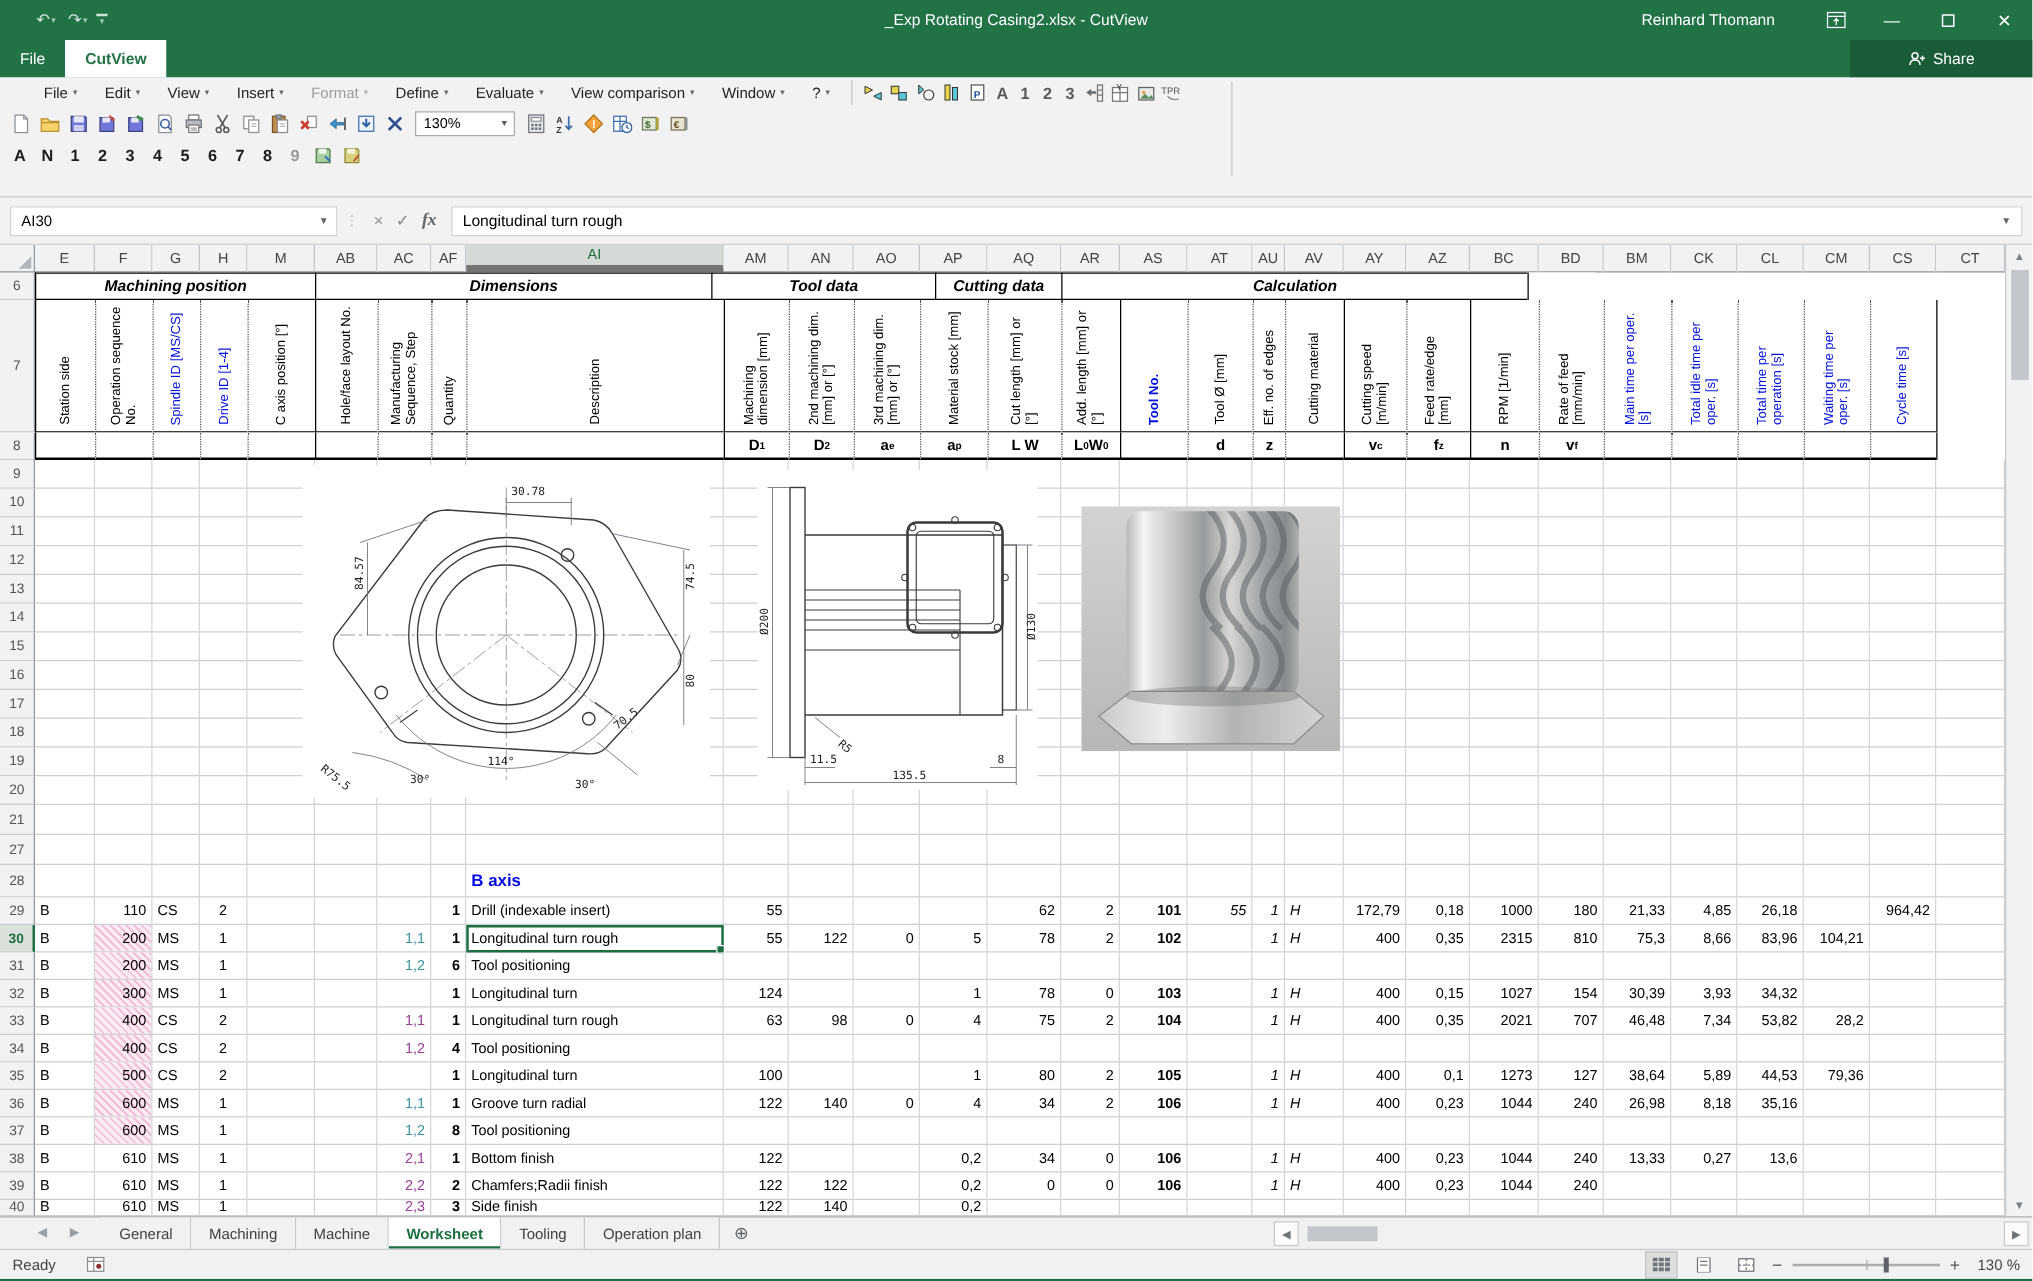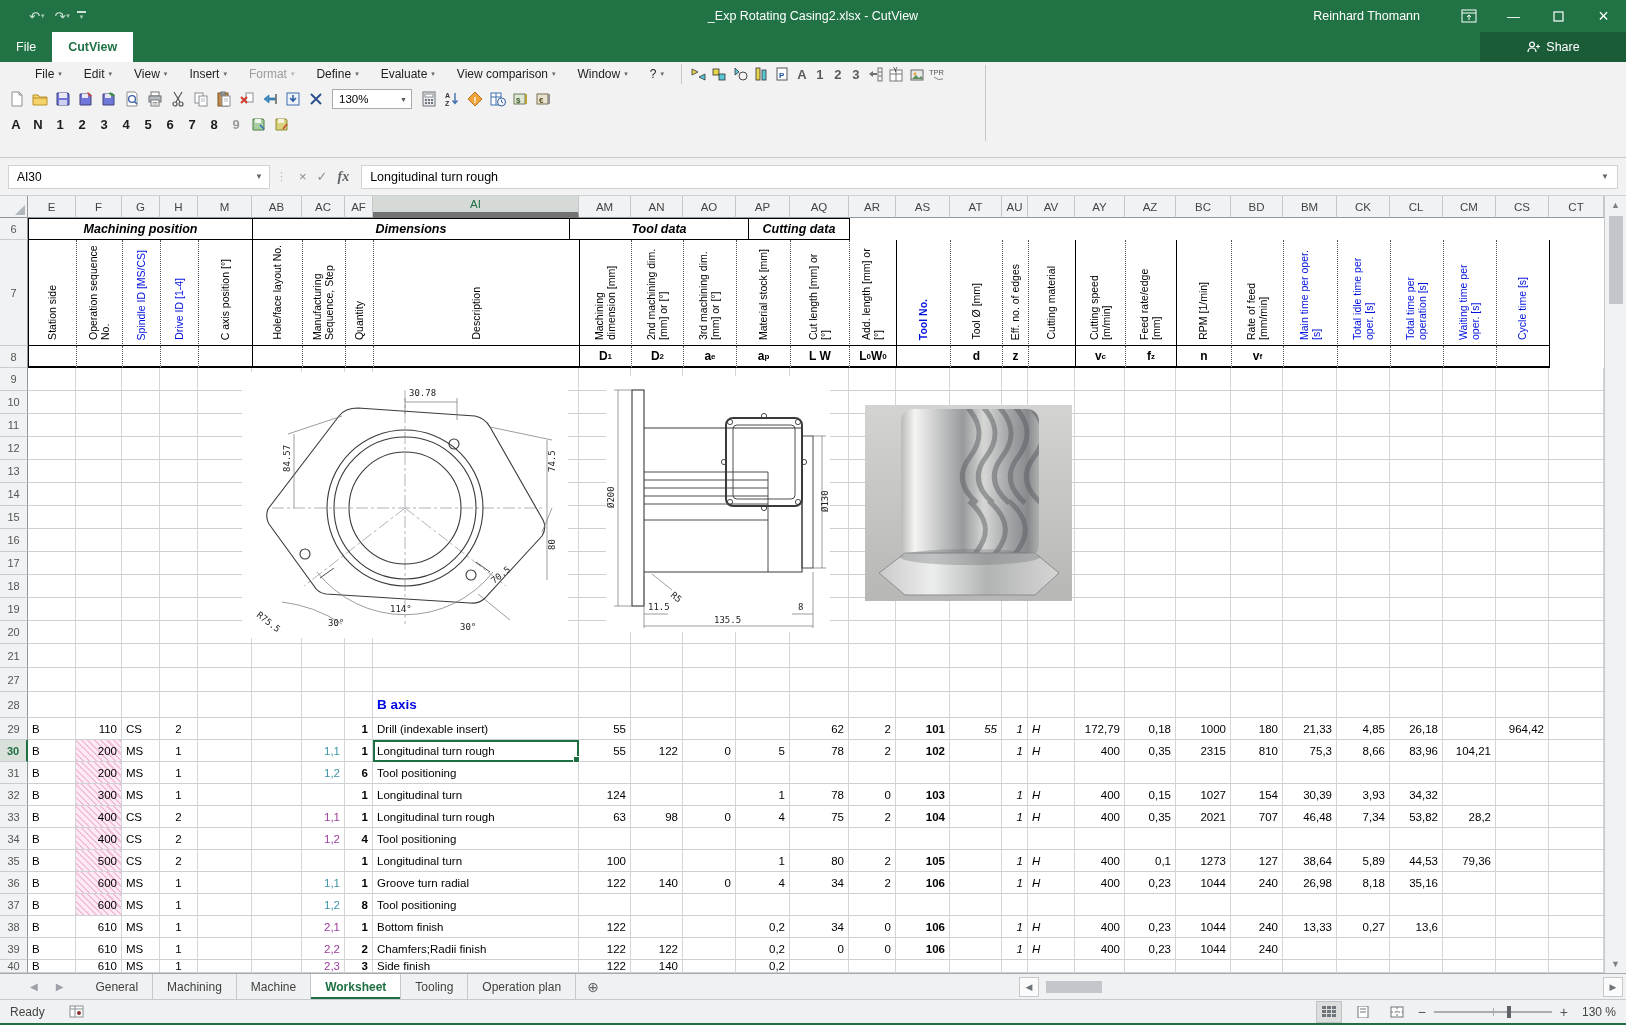--- a/index.html
+++ b/index.html
@@ -507,20 +507,21 @@
           <div class="colhd" style="width: 53px; flex: 0 0 53px;">CM</div>
           <div class="colhd" style="width: 53px; flex: 0 0 53px;">CS</div>
           <div class="colhd" style="width: 55px; flex: 0 0 55px;">CT</div>
         </div>
         <div class="grow" style="height: 22px;">
           <div class="gut" style="width: 28px; flex: 0 0 28px;">6</div>
           <div class="g6" style="width: 224px; flex: 0 0 224px;">Machining position</div>
           <div class="g6" style="width: 317px; flex: 0 0 317px;">Dimensions</div>
           <div class="g6" style="width: 179px; flex: 0 0 179px;">Tool data</div>
           <div class="g6" style="width: 101px; flex: 0 0 101px;">Cutting data</div>
+          <div class="g6" style="width: 373px; flex: 0 0 373px;">Calculation</div>
           <div class="g6 ghost" style="width: 55px; flex: 0 0 55px;"></div>
         </div>
         <div class="grow" style="height: 106px;">
           <div class="gut" style="width: 28px; flex: 0 0 28px;">7</div>
           <div class="h7 sl" style="width: 48px; flex: 0 0 48px; height: 106px;">
             <span class="vert">Station side</span>
           </div>
           <div class="h7" style="width: 46px; flex: 0 0 46px; height: 106px;">
             <span class="vert">Operation sequence No.</span>
           </div>

